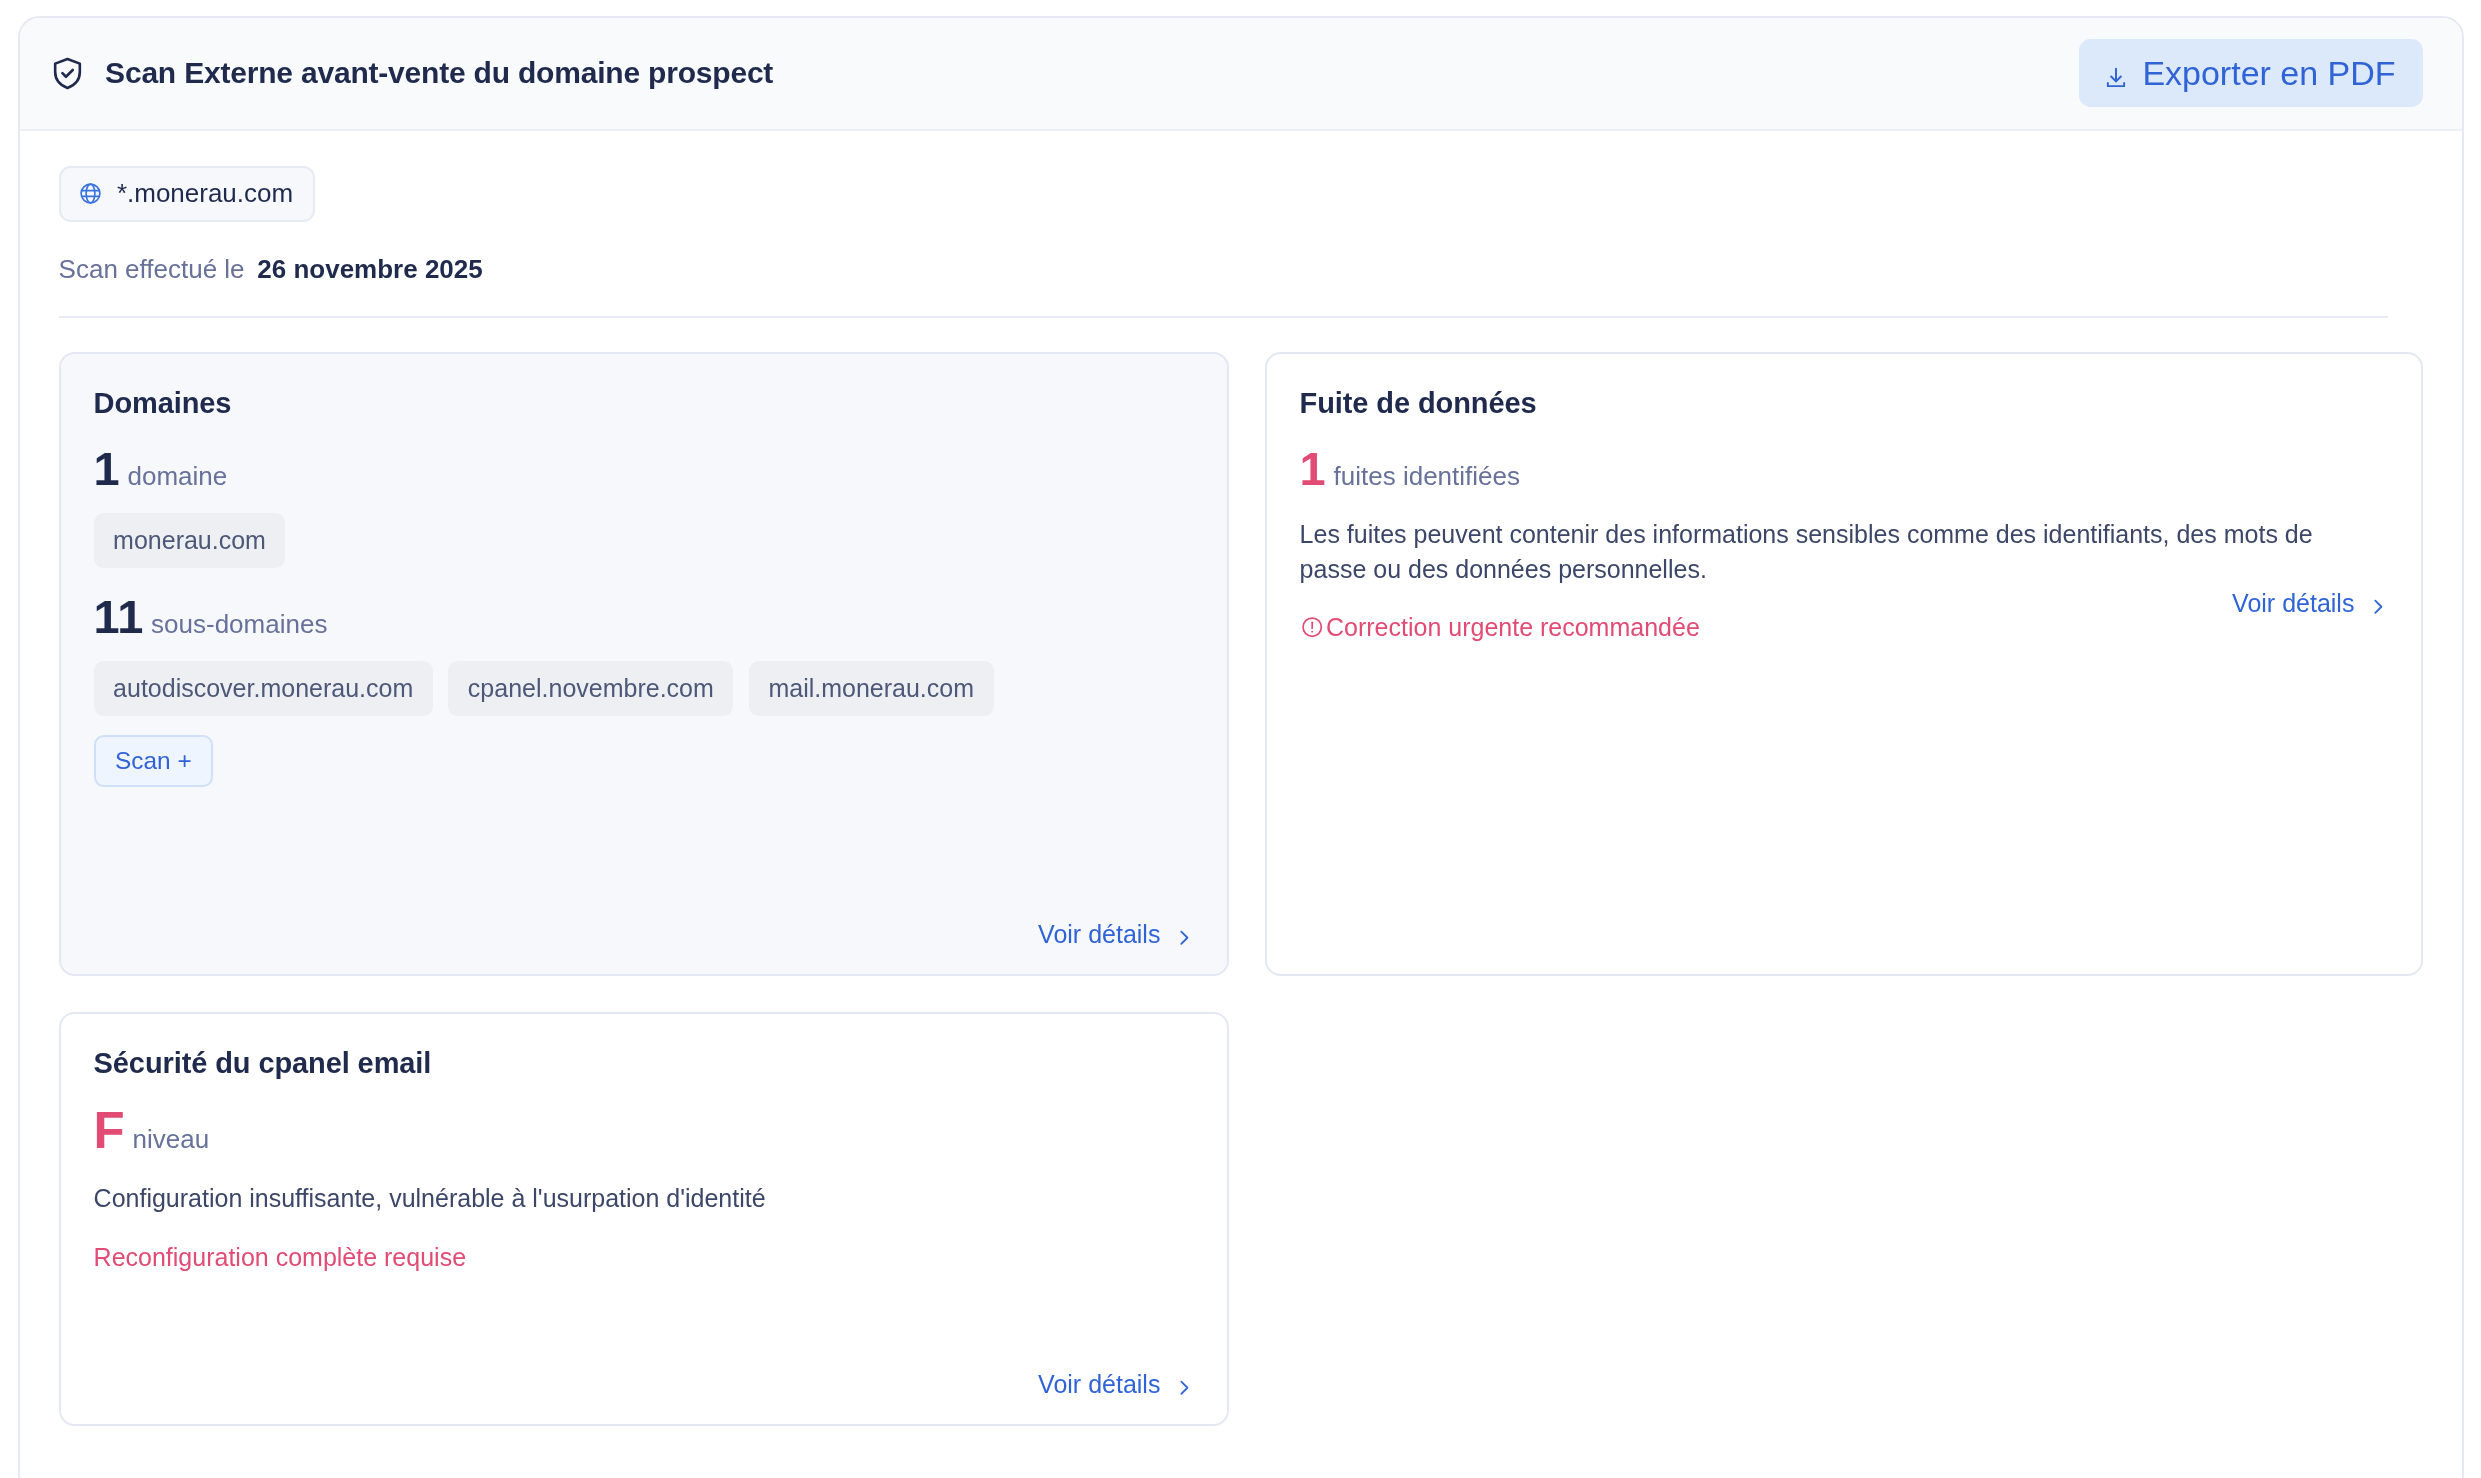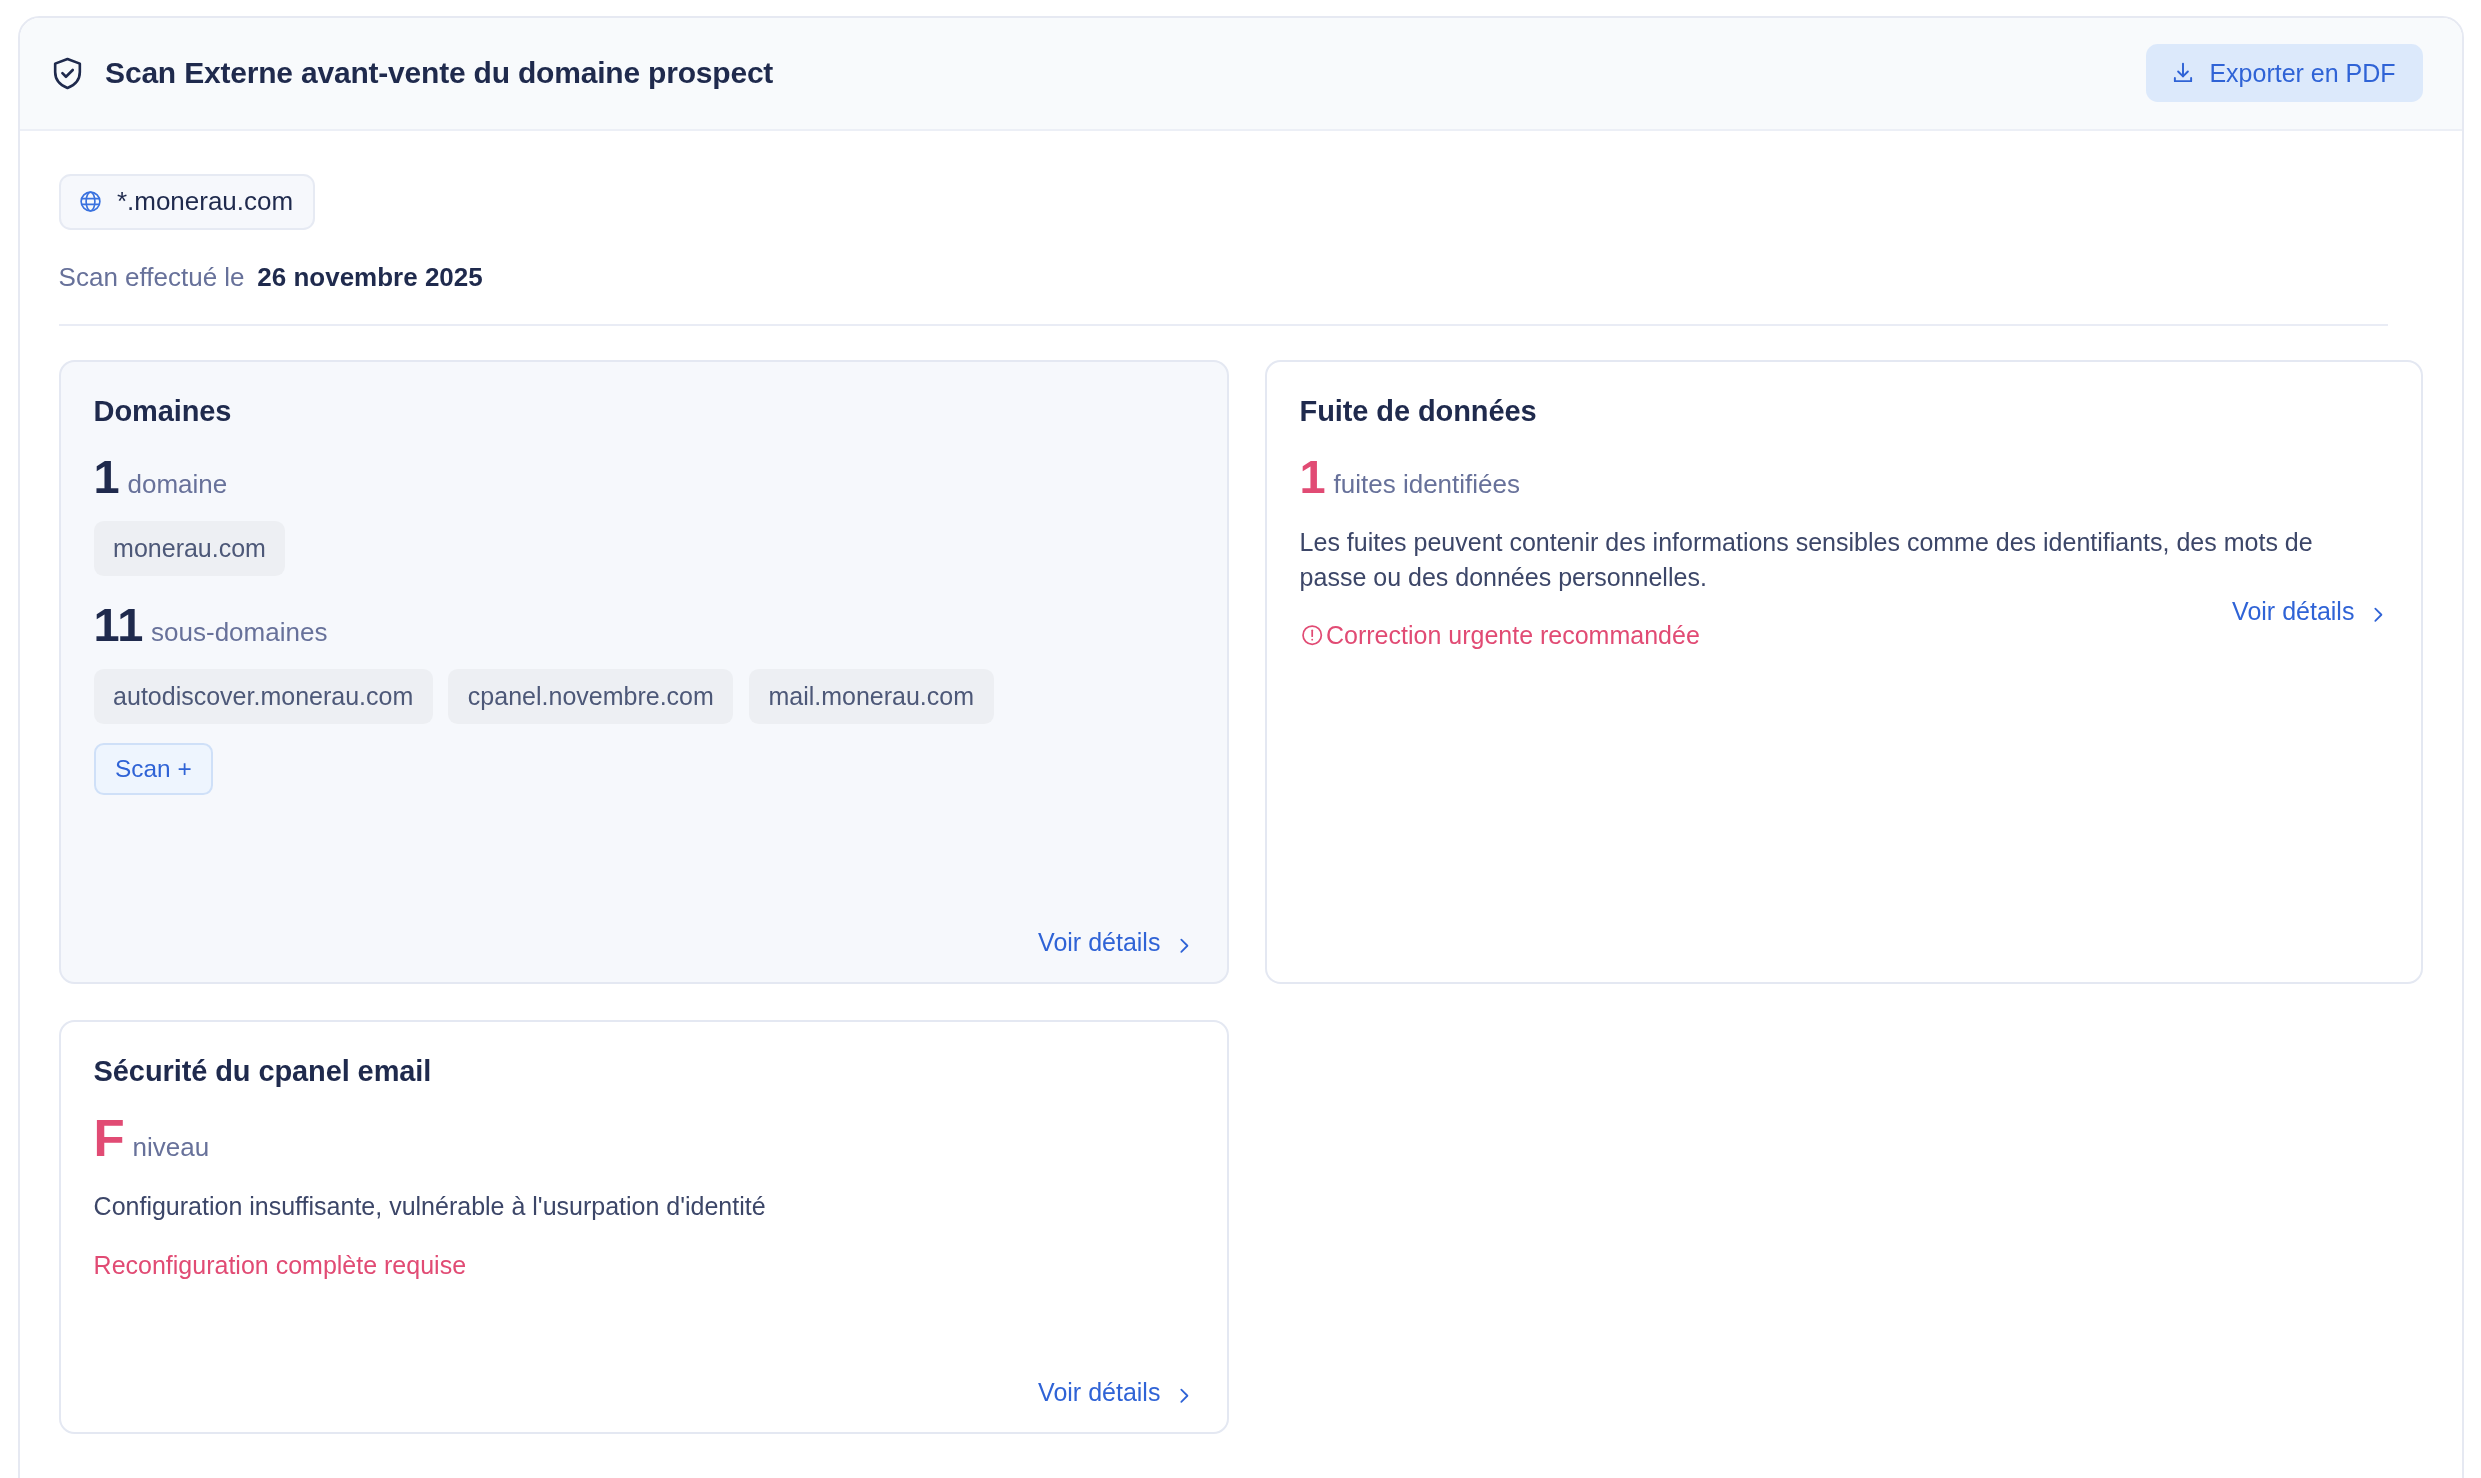--- a/index.html
+++ b/index.html
@@ -61,30 +61,30 @@
 
   .export-btn {
     display: flex;
     align-items: center;
     gap: 13.7px;
     background: #dce9fb;
     color: #2f63d6;
     border: none;
     border-radius: 11.7px;
     padding: 14.6px 27px 14.6px 23.4px;
-    font-size: 25px;
+    font-size: 34px;
     font-family: "Liberation Sans", sans-serif;
     cursor: pointer;
     white-space: nowrap;
   }
   .download-icon { display: block; width: 26px; height: 26px; flex: none; }
 
   
   .panel-body {
-    padding: 8px 39px;
+    padding: 0 39px;
   }
 
   .chip-domain {
     display: inline-flex;
     align-items: center;
     gap: 13.7px;
     margin-top: 35px;
     background: #f6f8fc;
     border: 2px solid #e6eaf3;
     border-radius: 11.7px;

